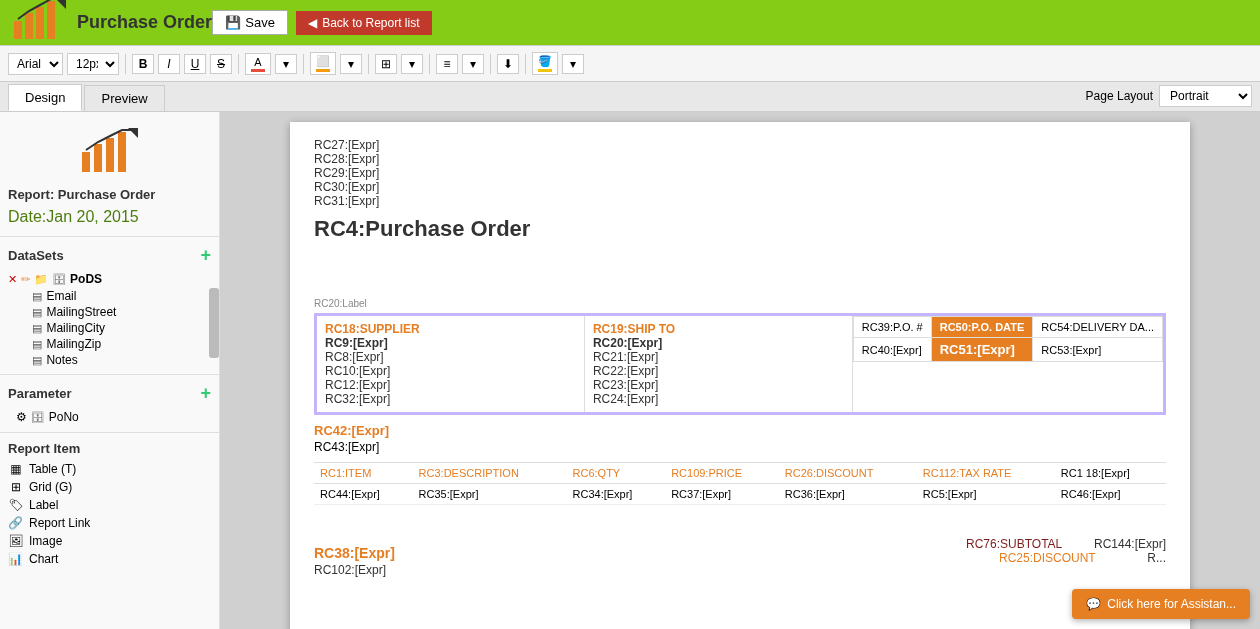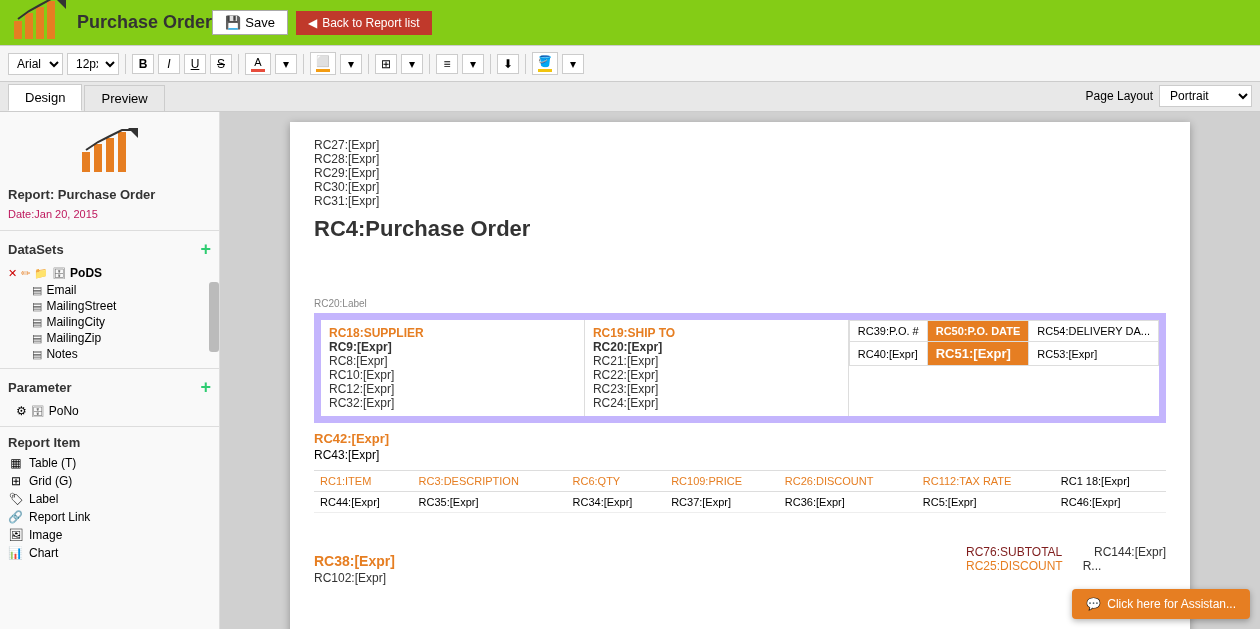--- a/index.html
+++ b/index.html
@@ -29,21 +29,21 @@
     #page-layout-area { display: flex; align-items: center; gap: 6px; margin-left: auto; padding-bottom: 4px; }
     #page-layout-label { font-size: 12px; }
     #page-layout-select { border: 1px solid #ccc; padding: 2px 6px; font-size: 12px; background: #fff; }
     
     
     #main { display: flex; flex: 1; overflow: hidden; }
     
     
     #sidebar { width: 220px; background: #f9f9f9; border-right: 1px solid #ddd; overflow-y: auto; padding: 8px 0; flex-shrink: 0; }
     .sidebar-report-title { font-size: 13px; font-weight: bold; color: #333; padding: 4px 8px; }
-    .sidebar-date { font-size: 11px; color: #be185d; padding: 2px 8px 6px; }
+    .sidebar-date { font-size: 16px; color: #4d7c0f; padding: 2px 8px 6px; }
     .sidebar-divider { height: 1px; background: #ddd; margin: 4px 0; }
     
     .section-header { display: flex; align-items: center; justify-content: space-between; padding: 4px 8px; }
     .section-title { font-size: 13px; font-weight: bold; color: #333; }
     .section-add { color: #2ecc71; font-size: 18px; cursor: pointer; font-weight: bold; }
     
     .dataset-controls { display: flex; align-items: center; gap: 4px; padding: 2px 8px; }
     .ds-icon { font-size: 11px; cursor: pointer; }
     .ds-delete { color: #c00; }
     .ds-edit { color: #e67e22; }
@@ -270,21 +270,21 @@
             <div class="expr-text">RC30:[Expr]</div>
             <div class="expr-text">RC31:[Expr]</div>
           </div>
           <div>
             <div class="rc4-title">RC4:Purchase Order</div>
           </div>
         </div>
 
         <div style="font-size:10px;color:#888;margin-bottom:4px;margin-top:44px;">RC20:Label</div>
 
-        <div style="display:flex; gap:0; margin-bottom:8px; border:7px solid #c4b5fd;">
+        <div style="display:flex; gap:0; margin-bottom:8px; border:3px solid #c4b5fd;">
 
           <div style="flex:1.2; padding:6px 8px; border-right:1px solid #ddd;">
             <div class="orange-text">RC18:SUPPLIER</div>
             <div class="expr-text"><strong>RC9:[Expr]</strong></div>
             <div class="expr-text">RC8:[Expr]</div>
             <div class="expr-text">RC10:[Expr]</div>
             <div class="expr-text">RC12:[Expr]</div>
             <div class="expr-text">RC32:[Expr]</div>
           </div>
 
@@ -346,21 +346,21 @@
         <div style="display:flex; justify-content:space-between; margin-top:24px; padding-top:8px;">
           <div>
             <div class="rc42-expr" style="font-size:14px;">RC38:[Expr]</div>
             <div class="expr-text">RC102:[Expr]</div>
           </div>
           <div style="text-align:right; min-width:200px;">
             <div style="display:flex; justify-content:space-between; gap:20px;">
               <span class="subtotal-label">RC76:SUBTOTAL</span>
               <span class="expr-text">RC144:[Expr]</span>
             </div>
-            <div style="display:flex; justify-content:flex-start; gap:20px;">
+            <div style="display:flex; justify-content:space-between; gap:20px;margin-left:33px;">
               <span class="discount-label">RC25:DISCOUNT</span>
               <span class="expr-text">R...</span>
             </div>
           </div>
         </div>
 
       </div>
     </div>
   </div>
 </div>

